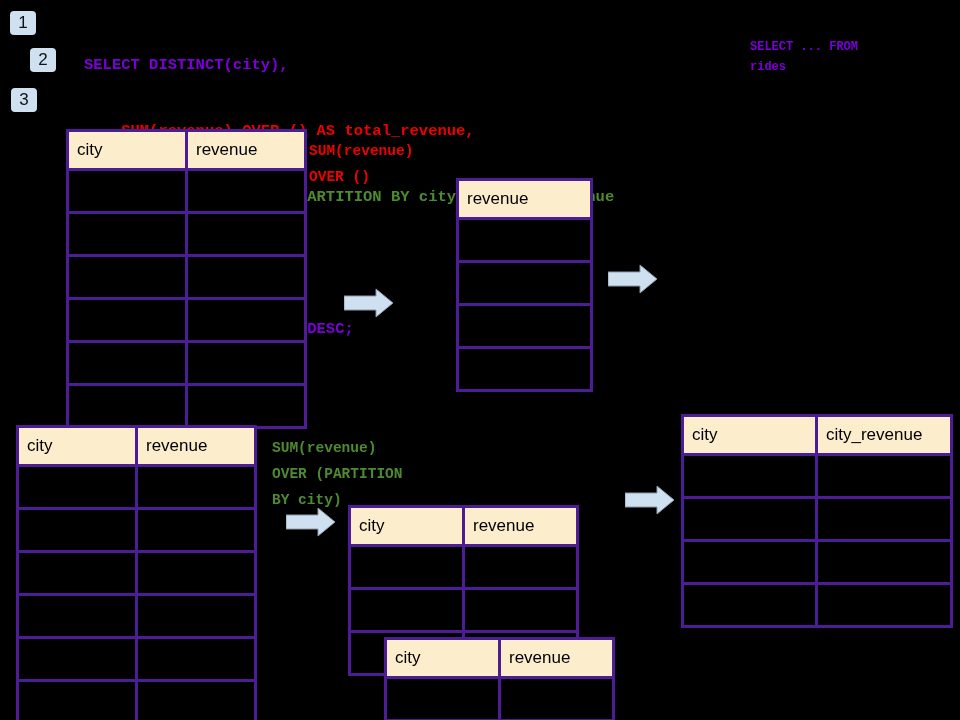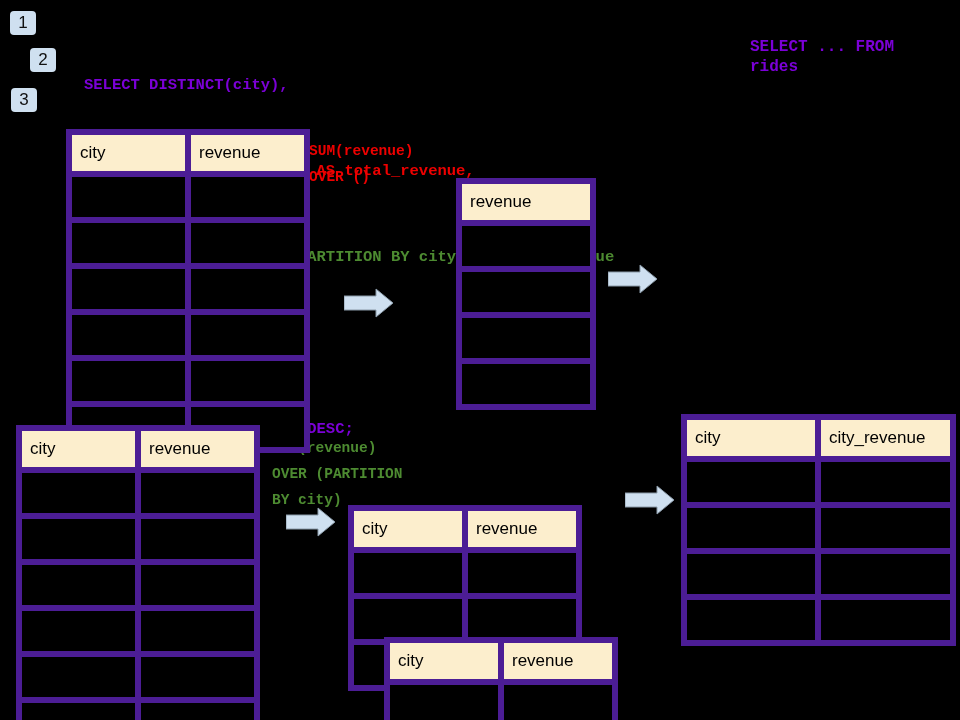--- a/index.html
+++ b/index.html
@@ -33,42 +33,42 @@
   
   .sql-block {
     position: absolute;
     font-family: "Liberation Mono", monospace;
     font-size: 15.5px;
     line-height: 22px;
     white-space: pre;
     font-weight: bold;
     letter-spacing: 0px;
   }
-  .sql-line { white-space: pre; margin-top: 20px; }
+  .sql-line { white-space: pre; }
 
   
   .annot {
     position: absolute;
     font-family: "Liberation Mono", monospace;
     font-size: 14.5px;
     line-height: 26px;
     white-space: pre;
     font-weight: bold;
   }
 
   
   .tbl {
     position: absolute;
     border-collapse: collapse;
     table-layout: fixed;
     background: #000000;
     border: 1px solid #b8b8b8;
   }
   .tbl th, .tbl td {
-    border: 6px solid #4c1d95;
+    border: 3px solid #4c1d95;
     padding: 0;
     margin: 0;
   }
   .tbl th {
     background: #fceecd;
     color: #000000;
     font-family: "Liberation Sans", sans-serif;
     font-size: 17px;
     font-weight: normal;
     text-align: left;
@@ -100,21 +100,21 @@
   <div class="step-badge" style="left:11px; top:88px;">3</div>
 
   <div class="sql-block" style="left:84px; top:10px;">
     <div class="sql-line" style="color:#7b00d7;">SELECT DISTINCT(city),</div>
     <div class="sql-line" style="color:#ee0000;">    SUM(revenue) OVER () AS total_revenue,</div>
     <div class="sql-line" style="color:#4d8b31;">    SUM(revenue) OVER (PARTITION BY city) as city_revenue</div>
     <div class="sql-line" style="color:#7b00d7;">  FROM rides</div>
     <div class="sql-line" style="color:#7b00d7;">  ORDER by city_revenue DESC;</div>
   </div>
 
-  <div class="annot" style="left:750px; top:37px; color:#7b00d7; font-size:16px; line-height:20px;">SELECT ... FROM
+  <div class="annot" style="left:750px; top:37px; color:#7b00d7; font-size:12px; line-height:20px;">SELECT ... FROM
 rides</div>
 
   <div class="annot" style="left:309px; top:138px; color:#ee0000;">SUM(revenue)
 OVER ()</div>
 
   <div class="annot" style="left:272px; top:435px; color:#4d8b31;">SUM(revenue)
 OVER (PARTITION
 BY city)</div>
 
   <table class="tbl" style="left:66px; top:129px; width:238px;">

